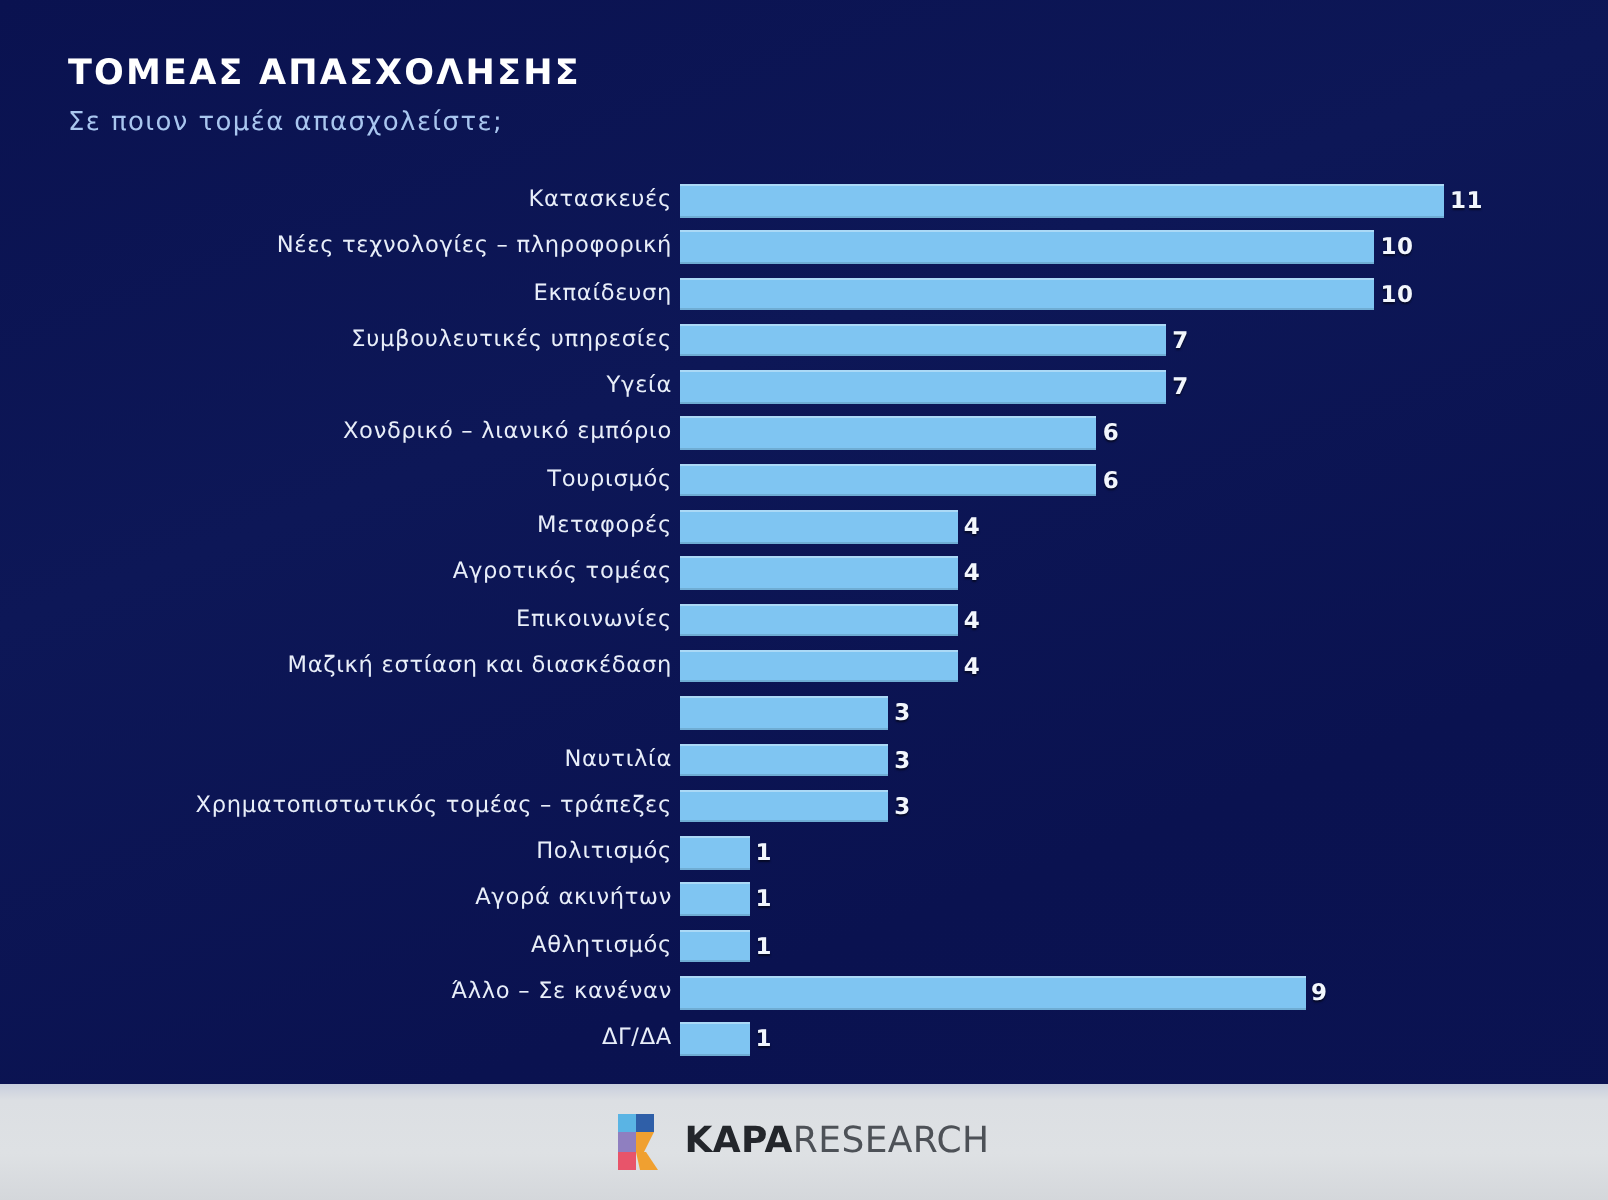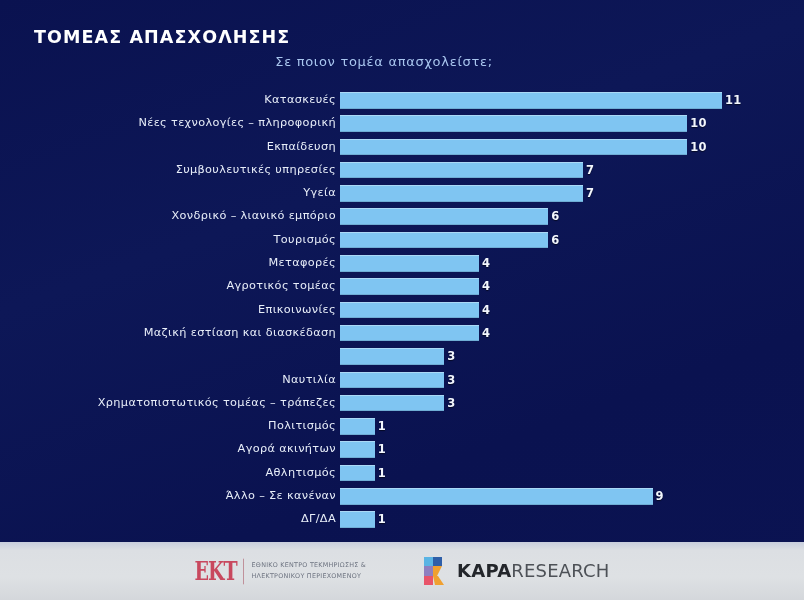--- a/index.html
+++ b/index.html
@@ -42,21 +42,20 @@
   }
 
   .chart-subtitle {
     margin-top: 8px;
     font-family: "DejaVu Sans", sans-serif;
     font-size: 13px;
     font-weight: normal;
     letter-spacing: 0.7px;
     color: #a9c6ef;
     line-height: 1.1;
-    text-align: center;
   }
 
   
   .plot {
     position: absolute;
     left: 0;
     top: 92px;
     width: 804px;
     height: 440px;
   }
@@ -315,27 +314,20 @@
         <div class="row-label">ΔΓ/ΔΑ</div>
         <div class="bar-track">
           <div class="bar" style="width: 34.7273px; background: rgb(127, 197, 242);"></div>
           <div class="bar-value" style="left: 37.7273px;">1</div>
         </div>
       </div>
     </div>
 
   <div class="footer">
 
-    <div class="logo-group">
-      <div class="ekt-mark">EKT</div>
-      <div>
-        <div class="ekt-text">ΕΘΝΙΚΟ ΚΕΝΤΡΟ ΤΕΚΜΗΡΙΩΣΗΣ &amp;</div>
-        <div class="ekt-text">ΗΛΕΚΤΡΟΝΙΚΟΥ ΠΕΡΙΕΧΟΜΕΝΟΥ</div>
-      </div>
-    </div>
 
     <div class="logo-group">
       <div class="kapa-mark">
         <svg width="26" height="30" viewBox="0 0 26 30" xmlns="http://www.w3.org/2000/svg">
           <rect x="0" y="1" width="9" height="9" fill="#5ab4e4"></rect>
           <rect x="9" y="1" width="9" height="9" fill="#2f5fa8"></rect>
           <rect x="0" y="10" width="9" height="10" fill="#8f7fc0"></rect>
           <polygon points="9,10 18,10 13,20 9,20" fill="#f0a030"></polygon>
           <rect x="0" y="20" width="9" height="9" fill="#e8546a"></rect>
           <polygon points="9,20 14,20 20,29 11,29" fill="#f0a030"></polygon>

